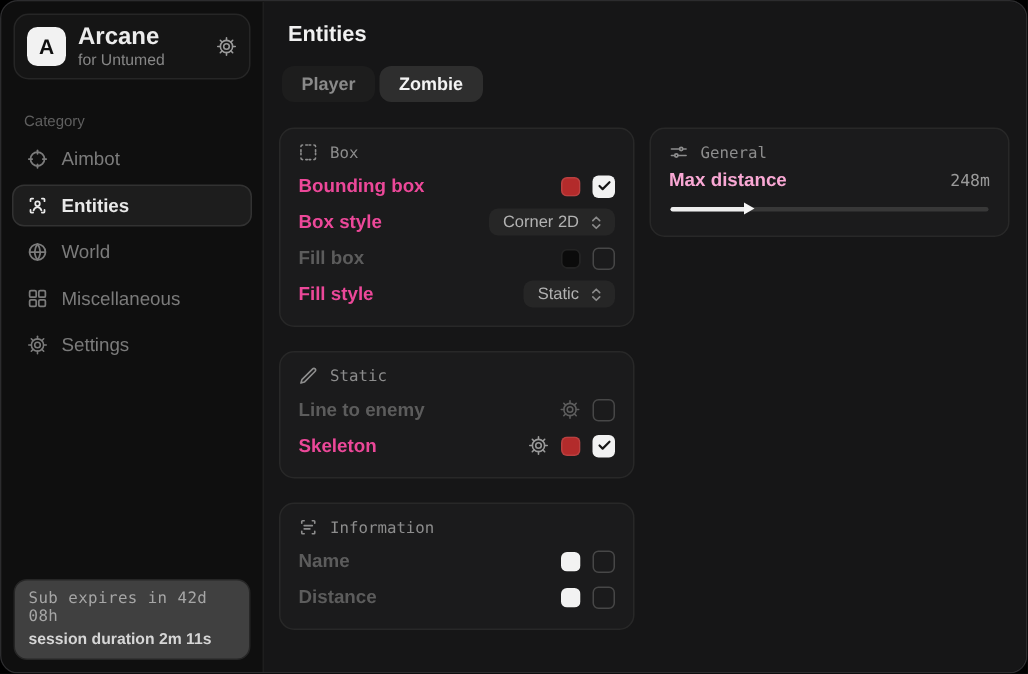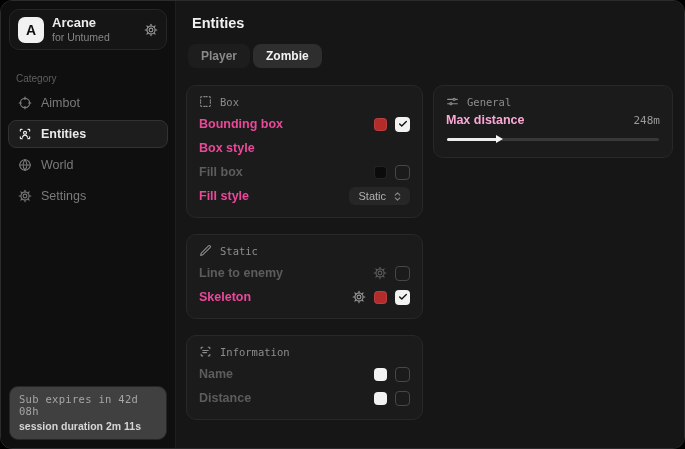--- a/index.html
+++ b/index.html
@@ -8,21 +8,21 @@
     position:relative; width:685px; height:449px; background:#0c0c0c;
     border:1px solid #2c2c2e; border-radius:12px; overflow:hidden; display:flex;
   }
   svg { display:block; }
 
   
   .sidebar { width:175px; flex:0 0 175px; background:#0f0f0f; border-right:1px solid #1e1e1e; display:flex; flex-direction:column; }
   .brand-card { margin:8px; border:1px solid #262626; background:#151515; border-radius:10px; padding:6px 8px; display:flex; align-items:center; gap:8px; }
   .logo { width:26px; height:26px; border-radius:7px; background:#f2f2f2; color:#101010; font-weight:bold; font-size:14px; display:flex; align-items:center; justify-content:center; }
   .brand-text { line-height:1.15; }
-  .brand-name { font-size:13px; font-weight:bold; color:#ececec; }
+  .brand-name { font-size:16px; font-weight:bold; color:#ececec; }
   .brand-sub { font-size:10.5px; color:#868686; }
   .brand-gear { margin-left:auto; color:#9a9a9a; cursor:pointer; }
   .cat-label { margin:15px 0 5px 15px; font-size:10px; color:#5f5f5f; }
   .nav { display:flex; flex-direction:column; gap:3px; padding:0 7px; }
   .nav-item { height:28px; border:1px solid transparent; border-radius:8px; display:flex; align-items:center; gap:9px; padding:0 9px; color:#7b7b7b; font-size:12.5px; cursor:pointer; }
   .nav-item.active { background:#1d1d1d; border-color:#323232; color:#e9e9e9; font-weight:bold; }
   .nav-item .ic { width:14px; height:14px; flex:0 0 14px; }
   .side-spacer { flex:1; }
   .footer-card { margin:8px; border:1px solid #262626; background:#404040; border-radius:9px; padding:6px 9px 7px; }
   .f1 { font-family:"DejaVu Sans Mono", monospace; font-size:10.5px; color:#a6a6a6; letter-spacing:.3px; }
@@ -194,20 +194,28 @@
       <div class="nav-item">
         <span class="ic">
             <svg width="14" height="14" viewBox="0 0 24 24" fill="none" stroke="currentColor" stroke-width="2" stroke-linecap="round">
               <use href="#i-globe"></use>
             </svg>
           </span>
         <span>World</span>
       </div>
       <div class="nav-item">
         <span class="ic">
+            <svg width="14" height="14" viewBox="0 0 24 24" fill="none" stroke="currentColor" stroke-width="2" stroke-linecap="round">
+              <use href="#i-grid"></use>
+            </svg>
+          </span>
+        <span>Miscellaneous</span>
+      </div>
+      <div class="nav-item">
+        <span class="ic">
             <svg width="14" height="14" viewBox="0 0 24 24" fill="none" stroke="currentColor" stroke-width="1.8" stroke-linecap="round">
               <use href="#i-gear"></use>
             </svg>
           </span>
         <span>Settings</span>
       </div>
     </nav>
 
     <div class="side-spacer"></div>
 
@@ -243,20 +251,30 @@
               <span class="swatch" style="background-color: rgb(179, 43, 43);"></span>
               <span class="checkbox checked">
                   <svg width="10" height="10" viewBox="0 0 24 24" fill="none" stroke="currentColor" stroke-width="3.4" stroke-linecap="round" stroke-linejoin="round">
                     <use href="#i-check"></use>
                   </svg>
                 </span>
             </span>
           </div>
           <div class="row">
             <span class="row-label">Box style</span>
+            <span class="controls">
+              <span class="dropdown">
+                <span>Corner 2D</span>
+                <span class="ic">
+                    <svg width="11" height="11" viewBox="0 0 24 24" fill="none" stroke="currentColor" stroke-width="2.4" stroke-linecap="round" stroke-linejoin="round">
+                      <use href="#i-chevrons-ud"></use>
+                    </svg>
+                  </span>
+              </span>
+            </span>
           </div>
           <div class="row dim">
             <span class="row-label">Fill box</span>
             <span class="controls">
               <span class="swatch" style="background-color: rgb(11, 11, 11);"></span>
               <span class="checkbox unchecked"></span>
             </span>
           </div>
           <div class="row">
             <span class="row-label">Fill style</span>

